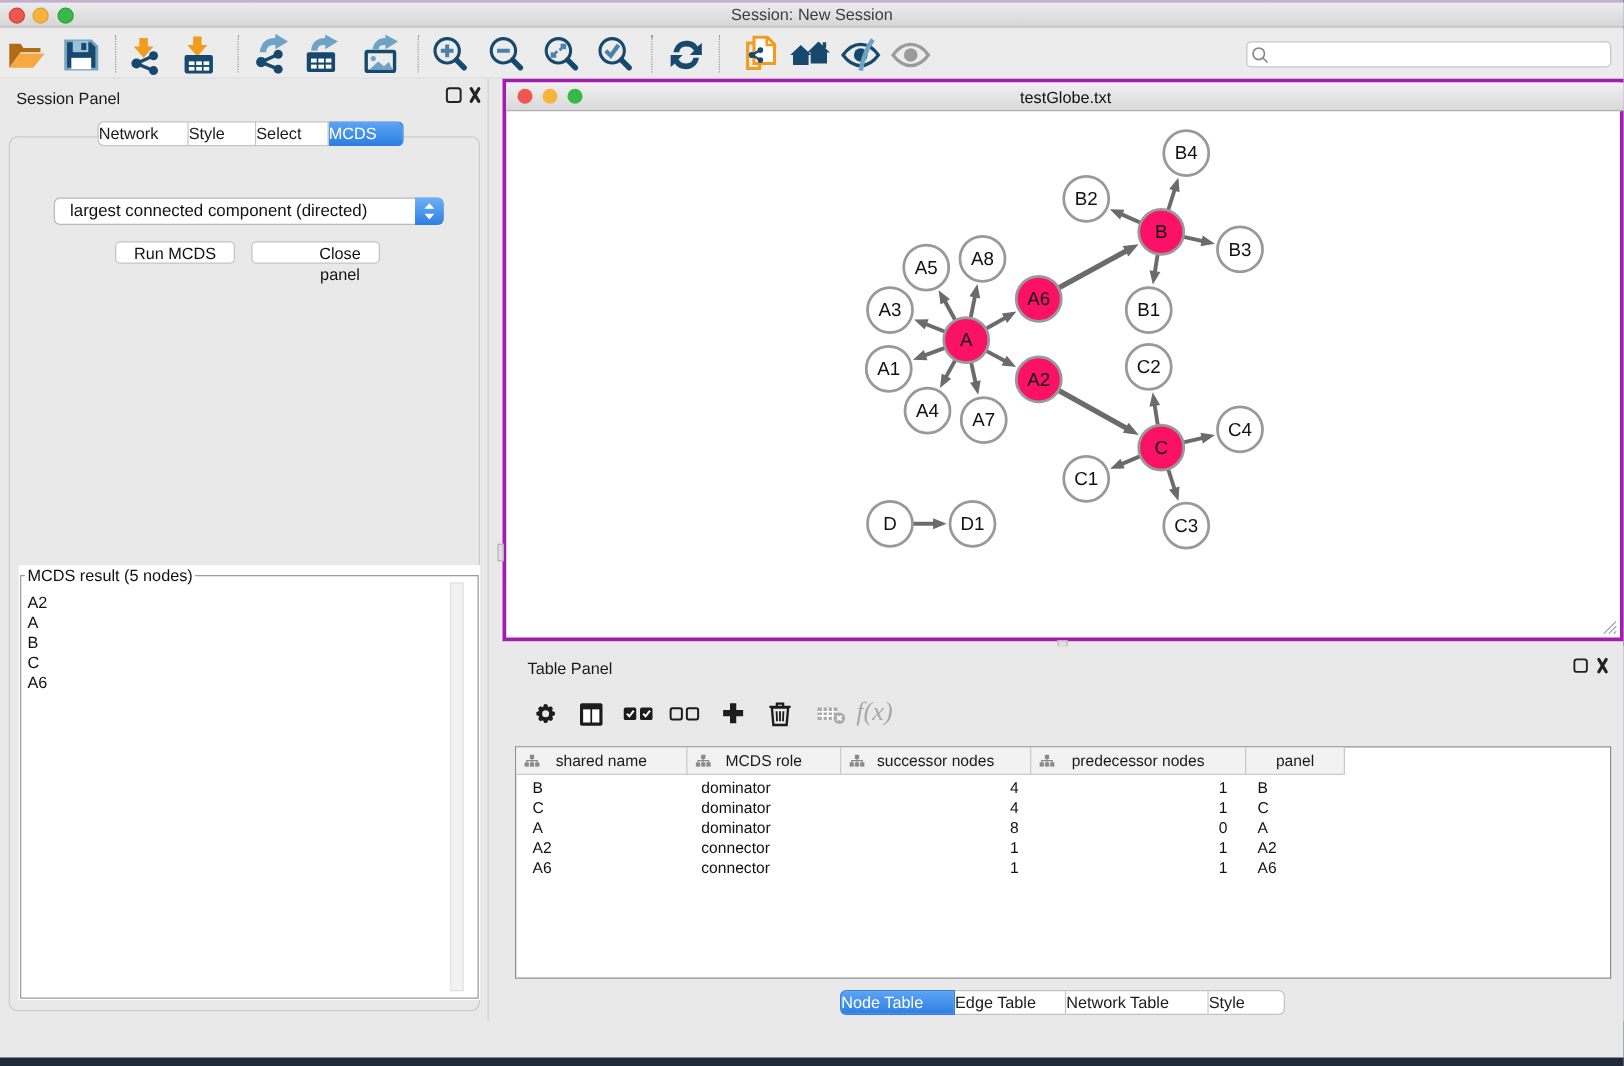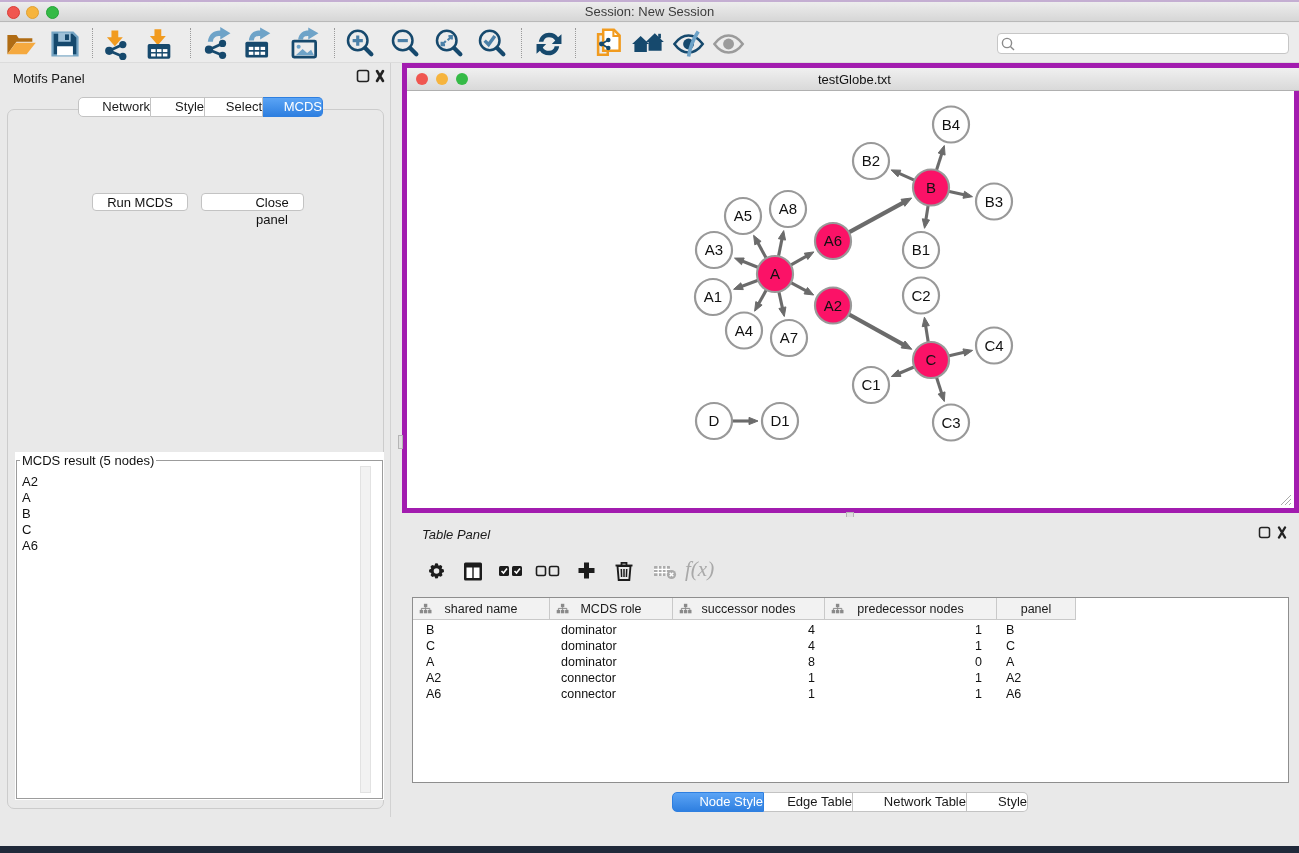--- a/index.html
+++ b/index.html
@@ -12,41 +12,41 @@
 #titlebar .title { width:100%; text-align:center; font-size:13px; color:#3c3c3c; line-height:20px; }
 .tl { border-radius:50%; }
 #toolbar { left:0; top:21px; width:1299px; height:40px; background:#ececec; border-bottom:1px solid #dcdcdc; }
 .sep { top:5px; width:1px; height:30px; border-left:1px dotted #9a9a9a; }
 #searchbox { left:997px; top:10px; width:292px; height:21px; background:#fff; border:1px solid #c6c6c6; border-radius:4px; }
 
 #cp { left:0; top:61px; width:391px; height:754px; background:#e9e9e9; border-right:1px solid #d2d2d2; }
 #cp .hdr { left:13px; top:8px; font-size:13px; color:#1a1a1a; }
 #cppanel { left:7px; top:46px; width:377px; height:700px; background:#e9e9e9; border:1px solid #cccccc; border-radius:7px; }
 .tabs { display:flex; }
-.tab { font-size:13px; color:#1a1a1a; background:#fff; border:1px solid #c3c3c3; border-left:none; text-align:right; line-height:18px; height:20px; }
+.tab { font-size:13px; color:#1a1a1a; background:#fff; border:1px solid #c3c3c3; border-left:none; text-align:left; line-height:18px; height:20px; }
 .tab.first { border-left:1px solid #c3c3c3; border-radius:5px 0 0 5px; }
 .tab.last { border-radius:0 5px 5px 0; }
 .tab.sel { background:linear-gradient(#5ba4f5,#2e7fe0); color:#fff; border-color:#2e7fe0; }
 #cptabs { left:78px; top:34px; }
 #optlabel { left:0; top:73px; width:391px; text-align:center; font-size:13.5px; color:#111; }
 #dropdown { left:43px; top:95px; width:312px; height:22px; background:#fff; border:1px solid #b9b9b9; border-radius:5px; font-size:13.5px; line-height:20px; color:#111; text-align:left; padding-left:12px; }
 #dropdown .stepper { position:absolute; right:-1px; top:-1px; width:23px; height:22px; background:linear-gradient(#6db1f7,#2e7fe0); border-radius:0 5px 5px 0; }
 .btn { height:18px; background:#fff; border:1px solid #c3c3c3; border-radius:4px; font-size:13px; color:#111; text-align:center; line-height:17px; }
 #fieldset { left:15px; top:389px; width:369px; height:348px; background:#fff; }
 #fieldset .tborder { position:absolute; left:1px; top:8px; width:367px; height:339px; border:1px solid #9c9c9c; }
 #fieldset .legend { position:absolute; left:5px; top:1px; background:#fff; padding:0 2px; font-size:13px; color:#111; z-index:2; }
 #mcdslist { position:absolute; left:7px; top:22px; font-size:13px; color:#111; line-height:16px; }
 #mcdsscroll { position:absolute; left:345px; top:14px; width:11px; height:327px; background:#f2f2f2; border:1px solid #e2e2e2; }
 
-#nw { left:402px; top:61px; width:897px; height:450px; background:#fff; border:5px solid #a21caf; }
+#nw { left:402px; top:61px; width:897px; height:450px; background:#fff; border:3px solid #a21caf; }
 #nwtitle { left:0; top:0; width:895px; height:23px; background:linear-gradient(#f0f0f0,#d9d9d9); border-bottom:1px solid #b0b0b0; }
 #nwtitle .title { width:100%; text-align:center; font-size:13px; color:#111; line-height:23px; }
 
 #tp { left:392px; top:515px; width:907px; height:300px; background:#e9e9e9; }
-#tp .hdr { left:30px; top:10px; font-size:13px; color:#1a1a1a;font-style:italic; }
+#tp .hdr { left:30px; top:10px; font-size:13px; color:#1a1a1a; }
 #tptools { left:25px; top:42px; }
 #tablebox { left:20px; top:80px; width:877px; height:186px; background:#fff; border:1px solid #8e8e8e; }
 #thead { position:absolute; left:0; top:0; width:663px; height:22px; background:#f2f2f2; border-bottom:1px solid #c9c9c9; }
 .th { position:absolute; top:0; height:22px; border-right:1px solid #c9c9c9; font-size:12.5px; color:#1a1a1a; text-align:center; line-height:22px; }
 .td { position:absolute; font-size:12.5px; color:#111; height:16px; line-height:16px; }
 #tptabs { left:280px; top:275px; }
 .tab2 { font-size:13px; }
 
 #statusbar { left:0; top:813px; width:1299px; height:31px; background:#ececec; border-top:1px solid #c8c8c8; }
 #listbtn { left:10px; top:7px; width:28px; height:22px; background:#fdfdfd; border:1px solid #ababab; border-radius:4px; }
@@ -183,31 +183,36 @@
       <div class="abs sep" style="left:334px"></div>
       <div class="abs sep" style="left:521px"></div>
       <div class="abs sep" style="left:575px"></div>
   <div class="abs" id="searchbox"><svg width="20" height="19" viewBox="0 0 20 19">
           <circle cx="9" cy="9" r="4.6" fill="none" stroke="#8a8a8a" stroke-width="1.4"></circle>
           <path d="M12.4 12.4 L16 16" stroke="#8a8a8a" stroke-width="1.4"></path>
         </svg></div>
 </div>
 
 <div class="abs" id="cp">
-  <div class="abs hdr">Motifs Panel</div>
+  <div class="abs hdr">Session Panel</div>
   <svg class="abs" style="left:356px;top:6px" width="30" height="14" viewBox="0 0 30 14">
     <rect x="1.5" y="1.5" width="11" height="11" rx="2" fill="none" stroke="#222" stroke-width="1.6"></rect>
     <path d="M21 2 L27 12 M27 2 L21 12" stroke="#222" stroke-width="2.6" stroke-linecap="round" fill="none"></path>
   </svg>
   <div class="abs" id="cppanel"></div>
   <div class="abs tabs" id="cptabs">
     <div class="tab first" style="width:73px">Network</div>
     <div class="tab" style="width:54px">Style</div>
     <div class="tab" style="width:58px">Select</div>
     <div class="tab sel last" style="width:60px">MCDS</div>
+  </div>
+  <div class="abs" id="dropdown">largest connected component (directed)
+    <div class="stepper"><svg width="23" height="22" viewBox="0 0 23 22">
+            <path d="M7.5 9 L11.5 4.5 L15.5 9 Z M7.5 13 L11.5 17.5 L15.5 13 Z" fill="#fff"></path>
+          </svg></div>
   </div>
   <div class="abs btn" style="left:92px;top:130px;width:96px;">Run MCDS</div>
   <div class="abs btn" style="left:201px;top:130px;width:103px;padding-left:39px;">Close panel</div>
   <div class="abs" id="fieldset">
     <div class="tborder"></div>
     <div class="legend">MCDS result (5 nodes)</div>
     <div id="mcdslist">A2<br>A<br>B<br>C<br>A6</div>
     <div id="mcdsscroll"></div>
   </div>
 </div>
@@ -421,21 +426,21 @@
     <div class="td" style="left:260px;top:72px;width:142px;text-align:right">1</div>
     <div class="td" style="left:412px;top:72px;width:157px;text-align:right">1</div>
     <div class="td" style="left:593px;top:72px">A2</div>
     <div class="td" style="left:13px;top:88px">A6</div>
     <div class="td" style="left:148px;top:88px">connector</div>
     <div class="td" style="left:260px;top:88px;width:142px;text-align:right">1</div>
     <div class="td" style="left:412px;top:88px;width:157px;text-align:right">1</div>
     <div class="td" style="left:593px;top:88px">A6</div>
   </div>
   <div class="abs tabs" id="tptabs">
-    <div class="tab tab2 sel first" style="width:92px">Node Style</div>
+    <div class="tab tab2 sel first" style="width:92px">Node Table</div>
     <div class="tab tab2" style="width:89px">Edge Table</div>
     <div class="tab tab2" style="width:114px">Network Table</div>
     <div class="tab tab2 last" style="width:61px">Style</div>
   </div>
 </div>
 
 
 </div>
 
 </body></html>

